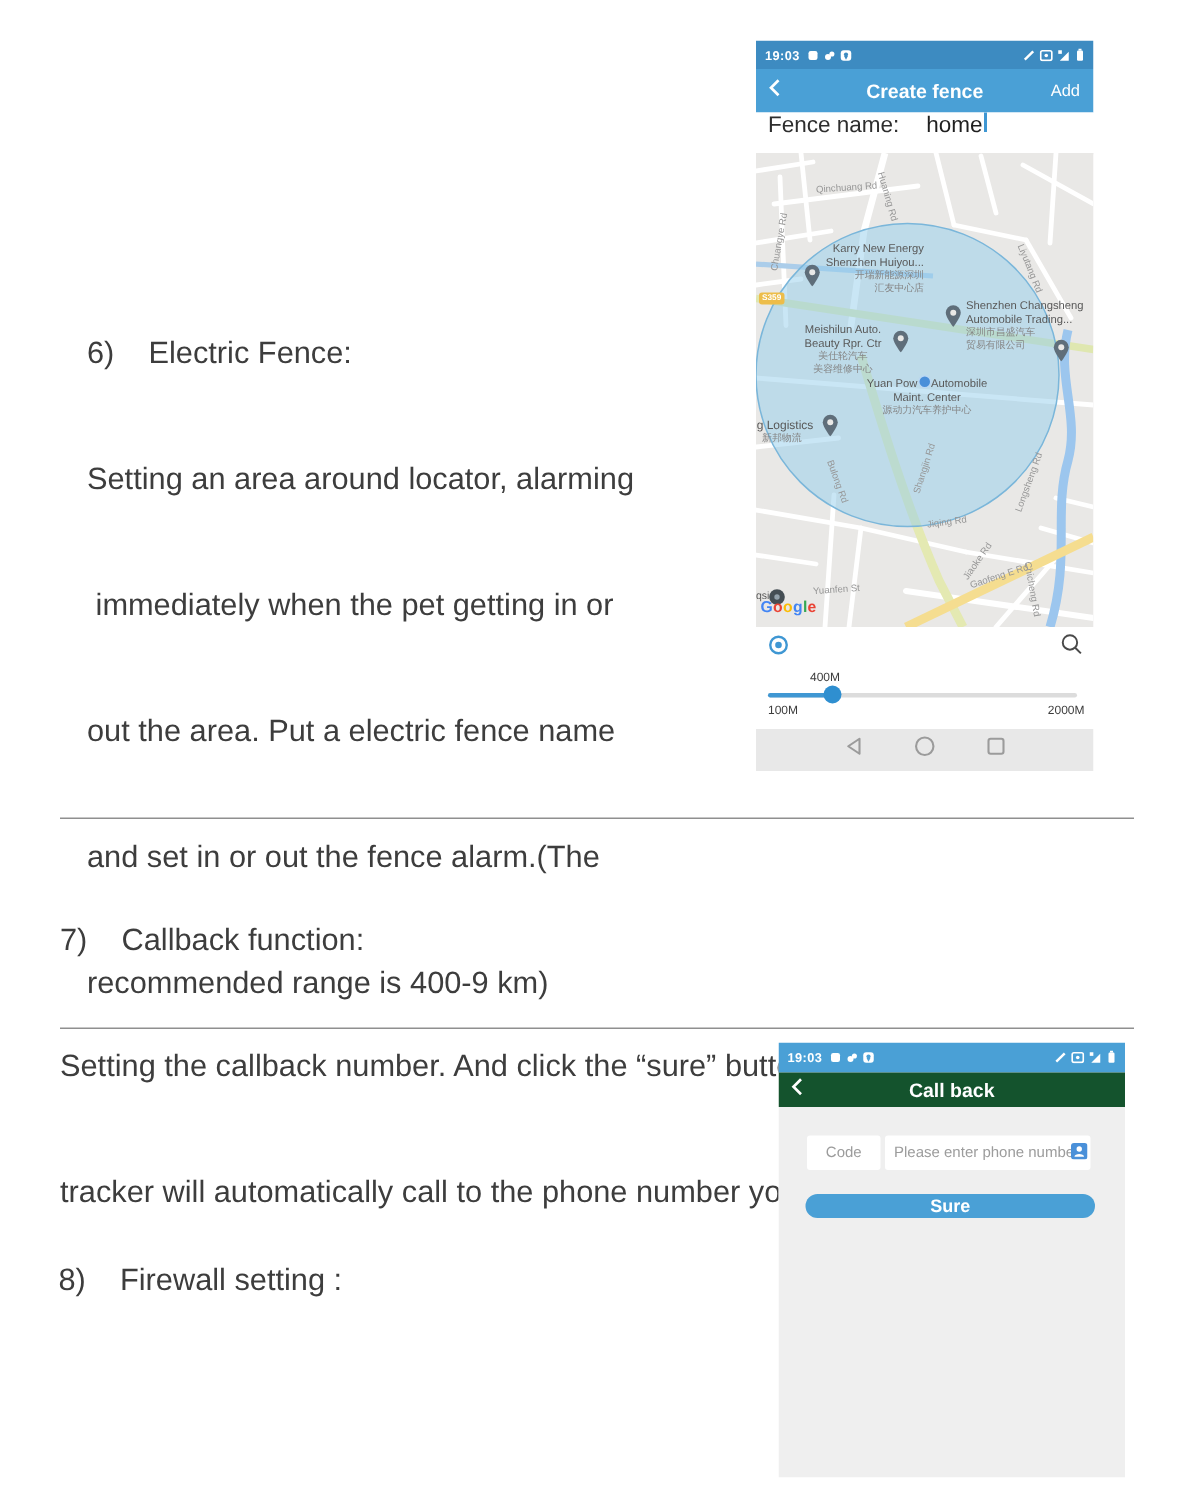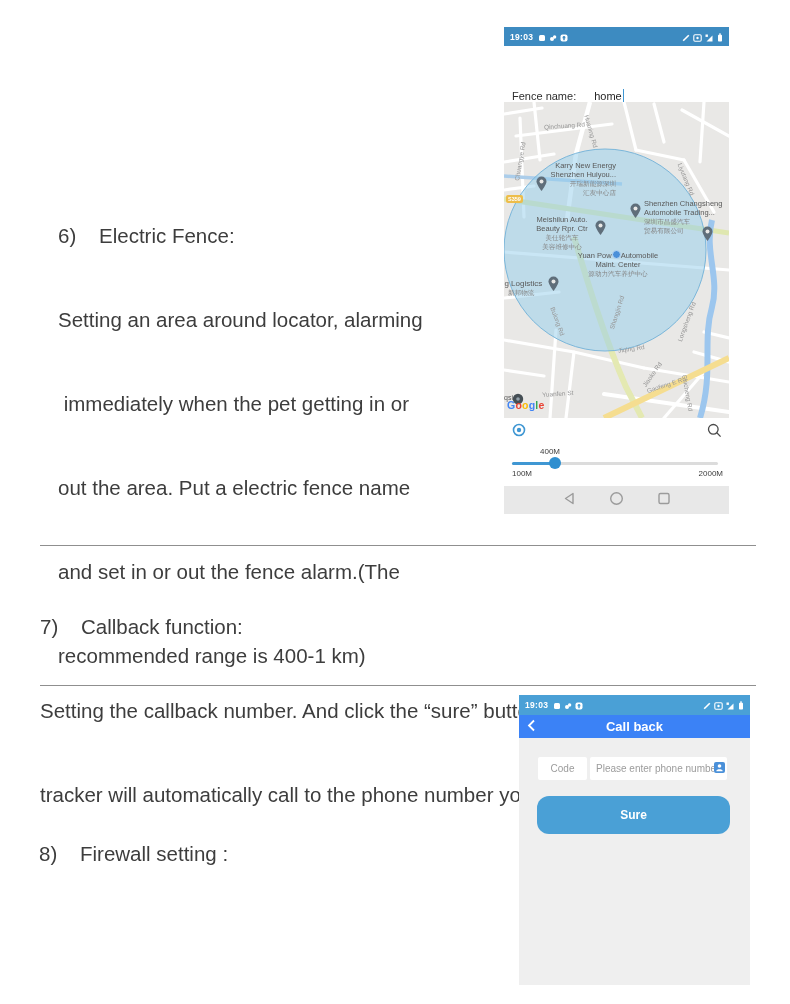--- a/index.html
+++ b/index.html
@@ -18,22 +18,22 @@
   .statusbar .time{font-size:8.5px;font-weight:bold;letter-spacing:.3px;}
   .sicons{display:flex;align-items:center;gap:3px;margin-left:5px;}
   .sicons.right{margin-left:auto;}
   .appheader{position:absolute;left:0;right:0;display:flex;align-items:center;color:#fff;}
   .appheader .title{position:absolute;left:0;right:0;text-align:center;
                     font-size:13px;font-weight:bold;}
   .appheader .action{margin-left:auto;font-size:11px;padding-right:9px;z-index:2;}
   .backbtn{padding-left:8px;z-index:2;display:flex;align-items:center;}
 
   
-  .fencerow{position:absolute;left:0;right:0;background:#fff;display:flex;align-items:flex-end;
-            border-bottom:1px solid #e2e2e2;font-size:11px;color:#2e2e2e;padding-left:8px;}
+  .fencerow{position:absolute;left:0;right:0;background:#fff;display:flex;align-items:flex-start;
+            border-bottom:1px solid #e2e2e2;font-size:15px;color:#2e2e2e;padding-left:8px;}
   .fencerow .value{margin-left:18px;color:#1f1f1f;}
   .cursor{display:inline-block;width:1.5px;height:13px;background:#3f97d3;vertical-align:middle;margin-left:1px;}
 
   .map{position:absolute;left:0;width:225px;height:316px;overflow:hidden;background:#e9e8e6;}
   .map svg.base{position:absolute;left:0;top:0;}
   .poi{position:absolute;font-size:7.5px;line-height:9px;color:#595959;white-space:nowrap;}
   .poi .cjk{font-size:6.6px;color:#858585;}
   .roadlbl{position:absolute;font-size:6.4px;color:#969696;white-space:nowrap;}
   .pin{position:absolute;}
   .bluedot-inline{display:inline-block;width:7px;height:7px;border-radius:50%;
@@ -62,21 +62,21 @@
 <body>
 
 <div id="page">
 
   <div class="sec" style="left:46px;top:166px;margin-left:12px;">
     <div><span class="num">6)</span><span>Electric Fence:</span></div>
     <div>Setting an area around locator, alarming</div>
     <div> immediately when the pet getting in or</div>
     <div>out the area. Put a electric fence name</div>
     <div>and set in or out the fence alarm.(The</div>
-    <div>recommended range is 400-1 km)</div>
+    <div>recommended range is 400-9 km)</div>
   </div>
 
   <div class="phone" style="left:504px;top:27px;width:225px;height:487px;">
 
     <div class="statusbar" style="top:0;height:19px;background:#3d8bc1;">
       <span class="time">19:03</span>
       <span class="sicons">
         <span><svg width="8" height="8">
               <rect x="1" y="1" width="6" height="6" rx="1.5" fill="#fff"></rect>
             </svg></span>
@@ -102,20 +102,29 @@
               <path d="M1.5 7.5 L7.5 7.5 L7.5 1.5 Z" fill="#fff"></path>
               <rect x="0.5" y="0.5" width="2.4" height="2.4" fill="#fff"></rect>
             </svg></span>
         <span><svg width="6" height="9">
               <rect x="2" y="0.5" width="2" height="1.2" fill="#fff"></rect>
               <rect x="1" y="1.7" width="4" height="6.8" rx="0.8" fill="#fff"></rect>
             </svg></span>
       </span>
     </div>
 
+    <div class="appheader" style="top:19px;height:29px;background:#4aa0d6;">
+      <span class="backbtn">
+          <span><svg width="9" height="13">
+              <polyline points="7,1.5 2,6.5 7,11.5" fill="none" stroke="#fff" stroke-width="1.8"></polyline>
+            </svg></span>
+        </span>
+      <span class="title">Create fence</span>
+      <span class="action">Add</span>
+    </div>
 
     <div class="fencerow" style="top:48px;height:27px;">
       <span>Fence name:</span>
       <span class="value">home</span>
         <span class="cursor"></span>
     </div>
 
     <div class="map" style="top:75px;">
       <svg class="base" width="225" height="316" viewBox="0 0 225 316">
         <rect width="225" height="316" fill="#e9e8e6"></rect>
@@ -299,35 +308,35 @@
         <span><svg width="9" height="8">
               <path d="M1.5 7.5 L7.5 7.5 L7.5 1.5 Z" fill="#fff"></path>
               <rect x="0.5" y="0.5" width="2.4" height="2.4" fill="#fff"></rect>
             </svg></span>
         <span><svg width="6" height="9">
               <rect x="2" y="0.5" width="2" height="1.2" fill="#fff"></rect>
               <rect x="1" y="1.7" width="4" height="6.8" rx="0.8" fill="#fff"></rect>
             </svg></span>
       </span>
     </div>
-    <div class="appheader" style="top:20px;height:23px;background:#3b82f6;">
+    <div class="appheader" style="top:20px;height:23px;background:#14532d;">
       <span class="backbtn">
           <span><svg width="9" height="13">
               <polyline points="7,1.5 2,6.5 7,11.5" fill="none" stroke="#fff" stroke-width="1.8"></polyline>
             </svg></span>
         </span>
       <span class="title">Call back</span>
     </div>
     <div class="p2content" style="top:43px;">
       <div class="field" style="left:19px;top:19px;width:49px;height:23px;justify-content:center;">Code</div>
       <div class="field" style="left:71px;top:19px;width:137px;height:23px;padding-left:6px;box-sizing:border-box;">
         <span style="overflow:hidden;white-space:nowrap;flex:1;">Please enter phone number</span>
         <span style="margin-right:2px;"><svg width="11" height="11">
               <rect width="11" height="11" rx="2" fill="#4a90d9"></rect>
               <circle cx="5.5" cy="4" r="1.8" fill="#fff"></circle>
               <path d="M2.3 9.2 C2.3 6.7 8.7 6.7 8.7 9.2 Z" fill="#fff"></path>
             </svg></span>
       </div>
-      <div class="surebtn" style="left:18px;top:58px;width:193px;height:38px;">Sure</div>
+      <div class="surebtn" style="left:18px;top:58px;width:193px;height:16px;">Sure</div>
     </div>
   </div>
 
 </div>
 
 </body></html>

